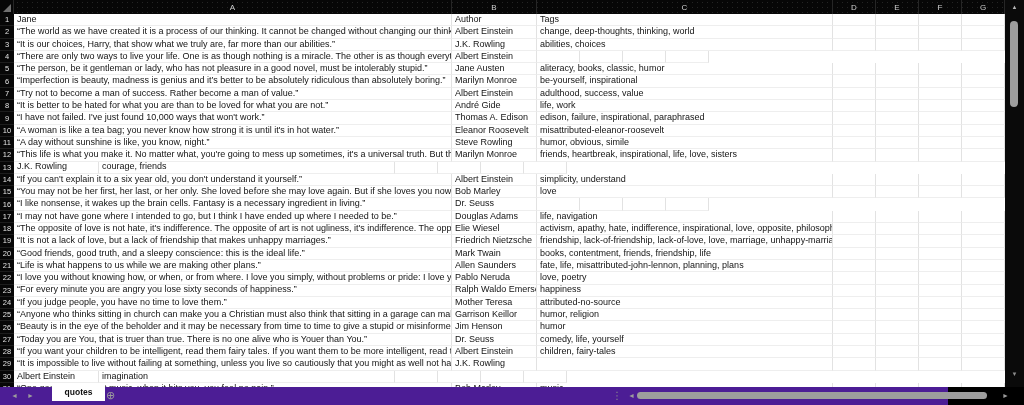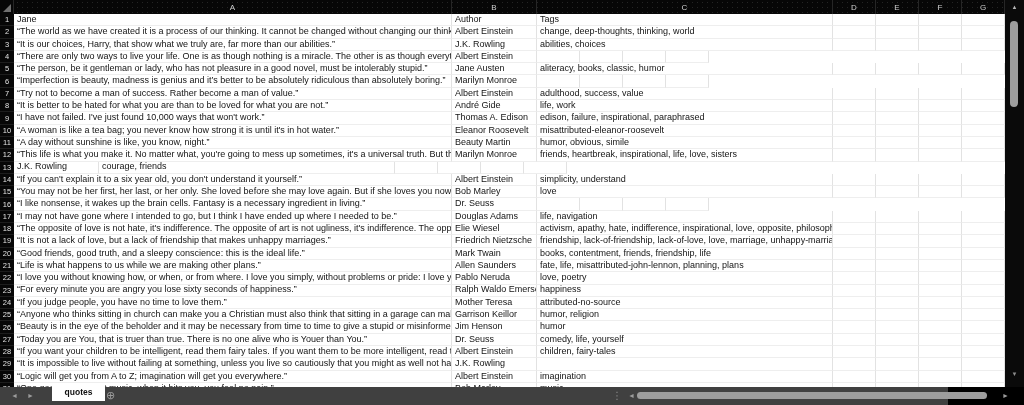--- a/index.html
+++ b/index.html
@@ -37,21 +37,21 @@
     border-right:1px solid #e2e2e2; border-bottom:1px solid #eeeeee;
     display:flex; align-items:center;
   }
   
   .vscroll{ position:absolute; right:0; top:0; width:19px; height:387px; background:#0a0a0a; }
   .vscroll .arrow{ position:absolute; left:0; width:19px; text-align:center; color:#b5b5b5; font-size:6px; line-height:8px;}
   .vscroll .up{ top:3px; }
   .vscroll .down{ top:370px; color:#8d8d8d; }
   .vthumb{ position:absolute; left:5px; top:21px; width:8px; height:86px; border-radius:4px; background:#9d9d9d; }
   
-  .bar{ position:absolute; left:0; bottom:0; width:948px; height:18px; background:#404040; }
+  .bar{ position:absolute; left:0; bottom:0; width:948px; height:18px; background:#4c1d95; }
   .bar .navarrow{ position:absolute; top:5px; color:#9c9c9c; font-size:7px; line-height:8px; }
   .prev{ left:11px; } .next{ left:27px; }
   .tab{
     position:absolute; left:52px; top:-4px; width:53px; height:18px; background:#ffffff;
     color:#101010; font-size:8.5px; font-weight:bold;
     display:flex; align-items:center; justify-content:center;
   }
   .addsheet{ position:absolute; left:106px; top:2px; color:#9c9c9c; font-size:11px; line-height:13px; }
   .grip{ position:absolute; left:612px; top:3px; color:#8c8c8c; font-size:10px; line-height:11px; }
   .hleft{ left:628px; } .hright{ left:1002px; }
@@ -124,20 +124,21 @@
     <div class="cell w-c">aliteracy, books, classic, humor</div>
     <div class="cell w-s"></div>
     <div class="cell w-s"></div>
     <div class="cell w-s"></div>
     <div class="cell w-s"></div>
   </div>
         <div class="row">
     <div class="rn">6</div>
     <div class="cell w-a">“Imperfection is beauty, madness is genius and it’s better to be absolutely ridiculous than absolutely boring.”</div>
     <div class="cell w-b">Marilyn Monroe</div>
+    <div class="cell w-c">be-yourself, inspirational</div>
     <div class="cell w-s"></div>
     <div class="cell w-s"></div>
     <div class="cell w-s"></div>
     <div class="cell w-s"></div>
   </div>
         <div class="row">
     <div class="rn">7</div>
     <div class="cell w-a">“Try not to become a man of success. Rather become a man of value.”</div>
     <div class="cell w-b">Albert Einstein</div>
     <div class="cell w-c">adulthood, success, value</div>
@@ -172,21 +173,21 @@
     <div class="cell w-b">Eleanor Roosevelt</div>
     <div class="cell w-c">misattributed-eleanor-roosevelt</div>
     <div class="cell w-s"></div>
     <div class="cell w-s"></div>
     <div class="cell w-s"></div>
     <div class="cell w-s"></div>
   </div>
         <div class="row">
     <div class="rn">11</div>
     <div class="cell w-a">“A day without sunshine is like, you know, night.”</div>
-    <div class="cell w-b">Beauty Martin</div>
+    <div class="cell w-b">Steve Rowling</div>
     <div class="cell w-c">humor, obvious, simile</div>
     <div class="cell w-s"></div>
     <div class="cell w-s"></div>
     <div class="cell w-s"></div>
     <div class="cell w-s"></div>
   </div>
         <div class="row">
     <div class="rn">12</div>
     <div class="cell w-a">“This life is what you make it. No matter what, you're going to mess up sometimes, it's a universal truth. But the good part is you get to decide how you're going to mess it up.”</div>
     <div class="cell w-b">Marilyn Monroe</div>
@@ -359,21 +360,20 @@
     <div class="cell w-a">“It is impossible to live without failing at something, unless you live so cautiously that you might as well not have lived at all - in which case, you fail by default.”</div>
     <div class="cell w-b">J.K. Rowling</div>
     <div class="cell w-c"></div>
     <div class="cell w-s"></div>
     <div class="cell w-s"></div>
     <div class="cell w-s"></div>
     <div class="cell w-s"></div>
   </div>
         <div class="row">
     <div class="rn">30</div>
-    <div class="cell w-a">“Logic will get you from A to Z; imagination will get you everywhere.”</div>
     <div class="cell w-b">Albert Einstein</div>
     <div class="cell w-c">imagination</div>
     <div class="cell w-s"></div>
     <div class="cell w-s"></div>
     <div class="cell w-s"></div>
     <div class="cell w-s"></div>
   </div>
         <div class="row">
     <div class="rn">31</div>
     <div class="cell w-a">“One good thing about music, when it hits you, you feel no pain.”</div>

